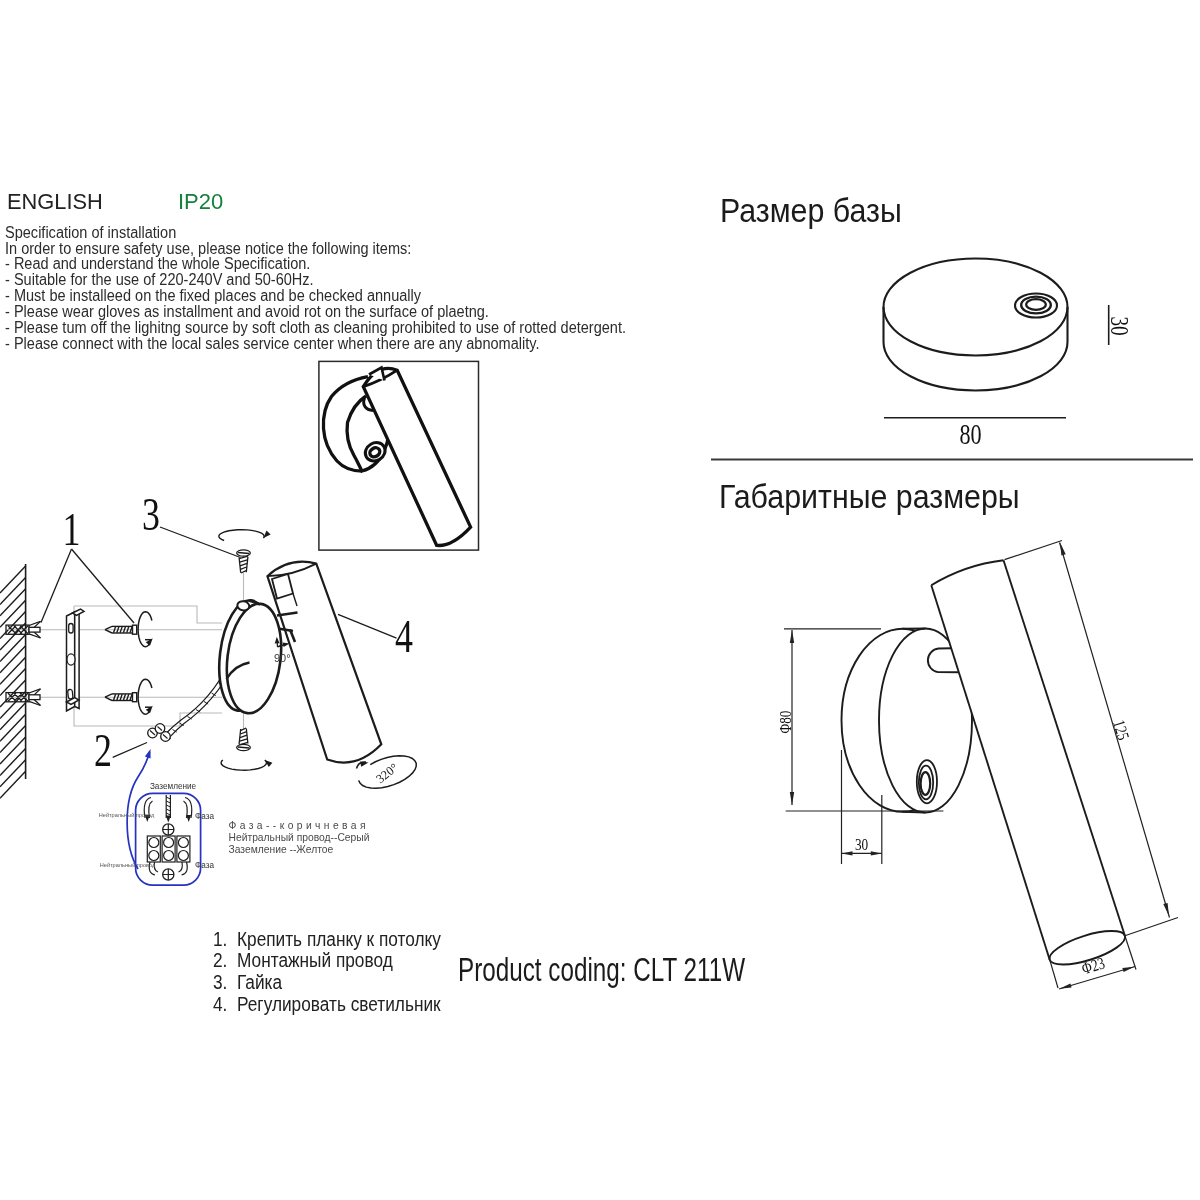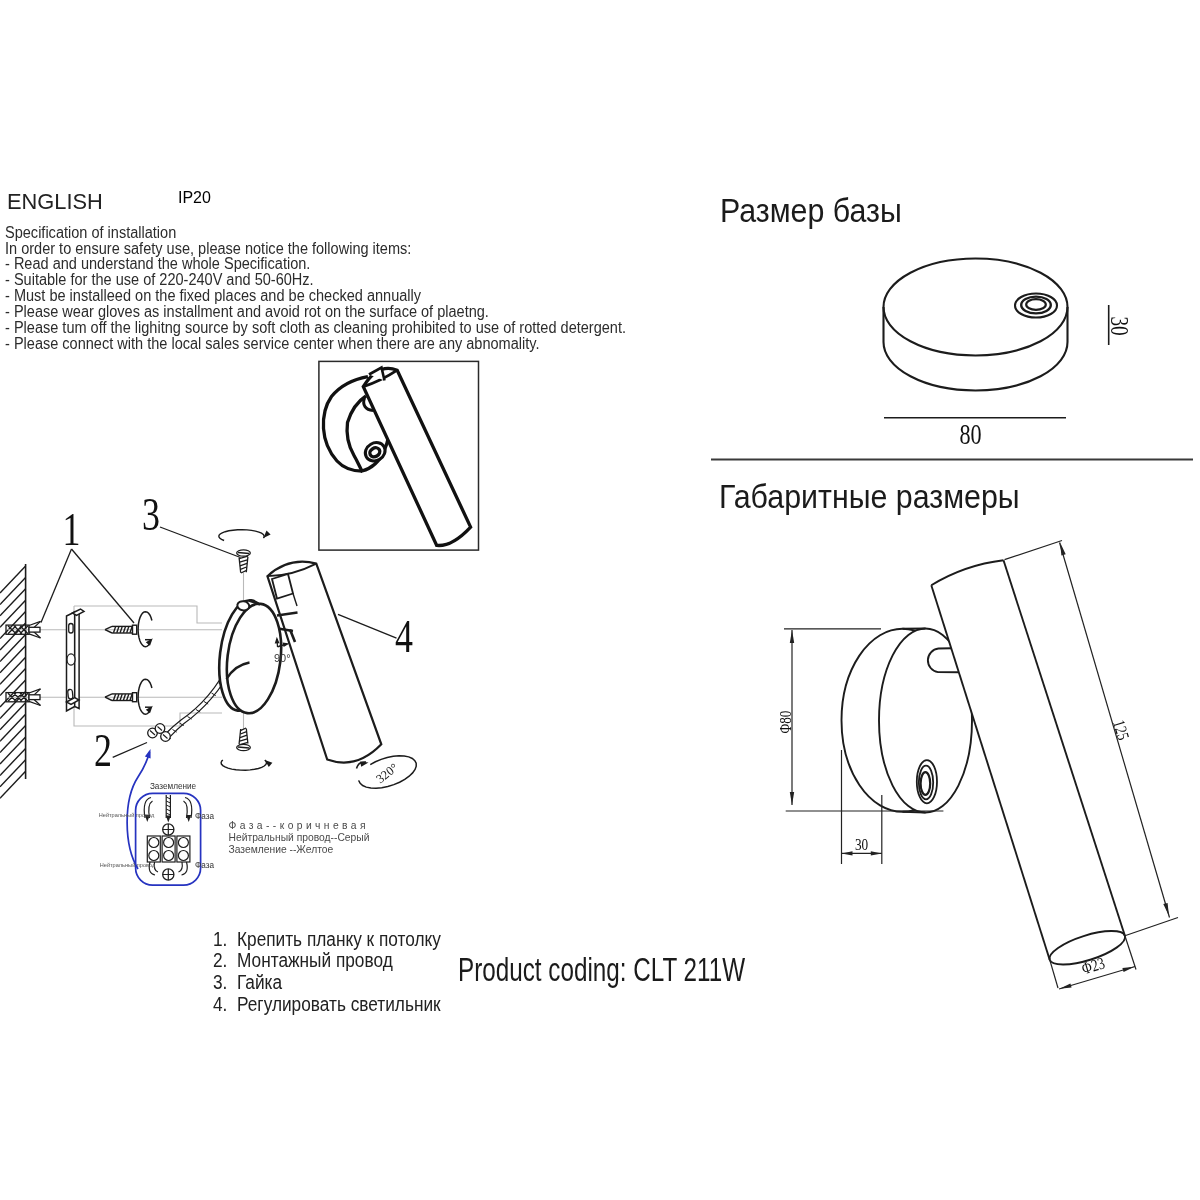--- a/index.html
+++ b/index.html
@@ -3,21 +3,21 @@
 <meta charset="utf-8">
 <style>
 html,body{margin:0;padding:0;background:#ffffff;width:1200px;height:1200px;overflow:hidden}
 body{position:relative;font-family:"Liberation Sans",sans-serif;color:#1a1a1a;
 -webkit-font-smoothing:antialiased}
 .abs{position:absolute;white-space:nowrap;transform-origin:0 0}
 </style>
 </head>
 <body>
 <div class="abs" style="left:7px;top:188.5px;font-size:22.5px;color:#222;transform:scale(0.97,1)">ENGLISH</div>
-<div class="abs" style="left:178px;top:188.5px;font-size:16px;color:#000000">IP20</div>
+<div class="abs" style="left:178px;top:188.5px;font-size:22px;color:#15803d">IP20</div>
 <div class="abs" style="left:5px;top:224.6px;font-size:15.8px;line-height:15.9px;color:#2c2c2c;transform:scale(0.92,1)">Specification of installation<br>
 In order to ensure safety use, please notice the following items:<br>
 - Read and understand the whole Specification.<br>
 - Suitable for the use of 220-240V and 50-60Hz.<br>
 - Must be installeed on the fixed places and be checked annually<br>
 - Please wear gloves as installment and avoid rot on the surface of plaetng.<br>
 - Please tum off the lighitng source by soft cloth as cleaning prohibited to use of rotted detergent.<br>
 - Please connect with the local sales service center when there are any abnomality.</div>
 <div class="abs" style="left:720px;top:192.1px;font-size:33px;color:#1b1b1b;transform:scale(0.92,1)">Размер базы</div>
 <div class="abs" style="left:719px;top:478.4px;font-size:33px;color:#1b1b1b;transform:scale(0.92,1)">Габаритные размеры</div>

